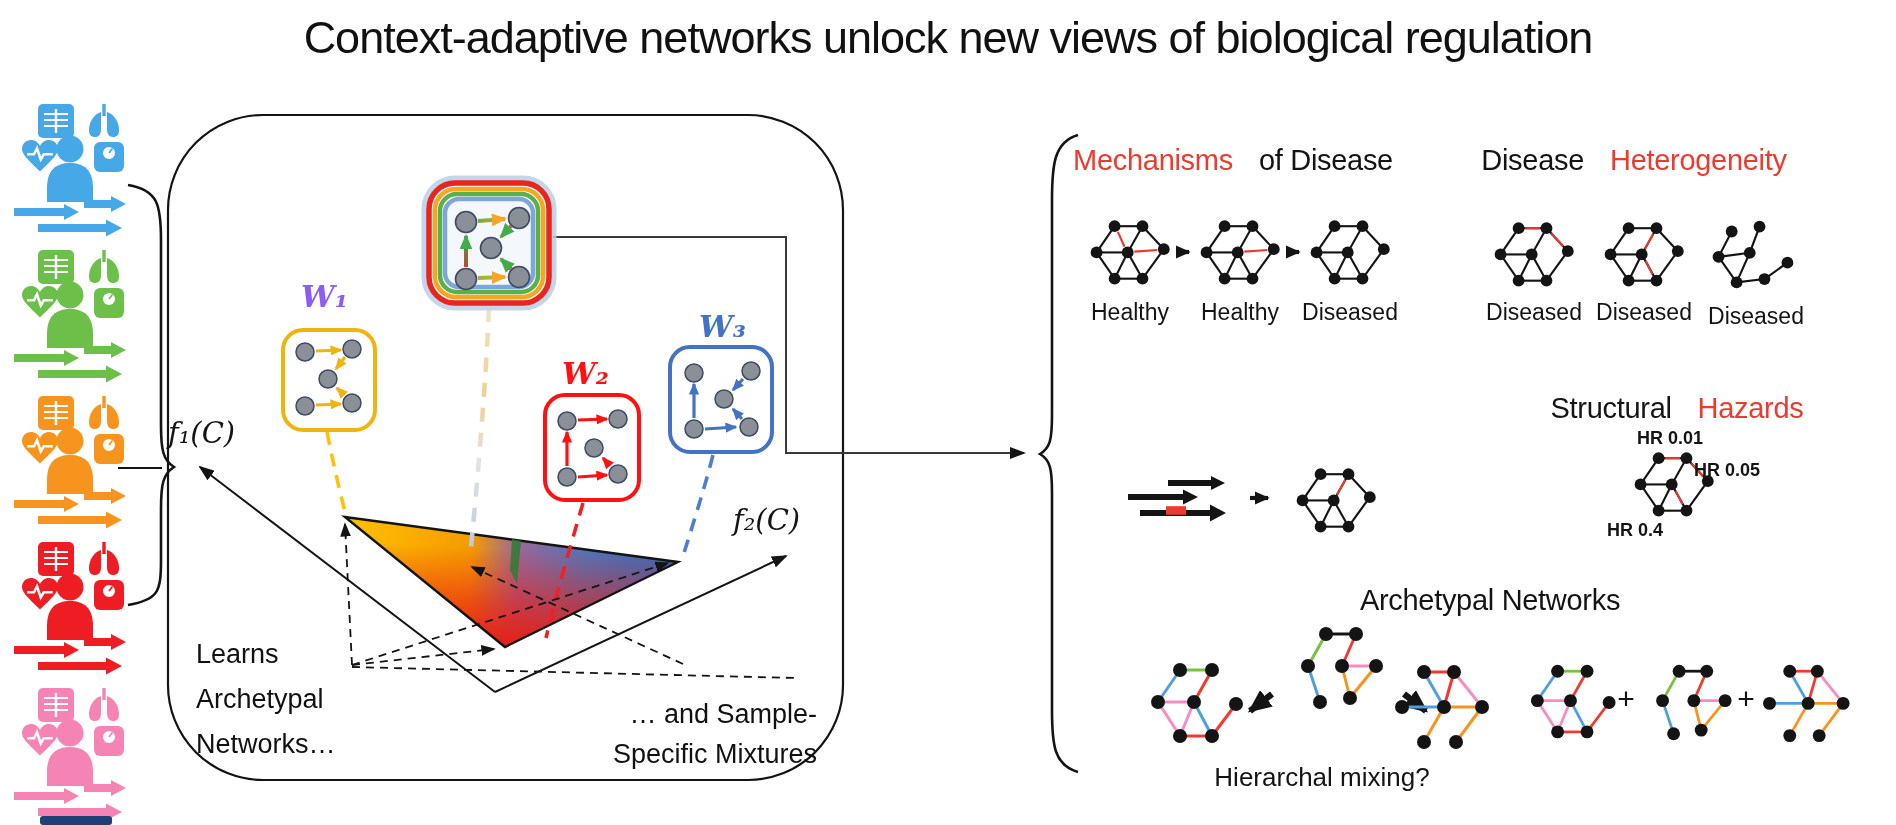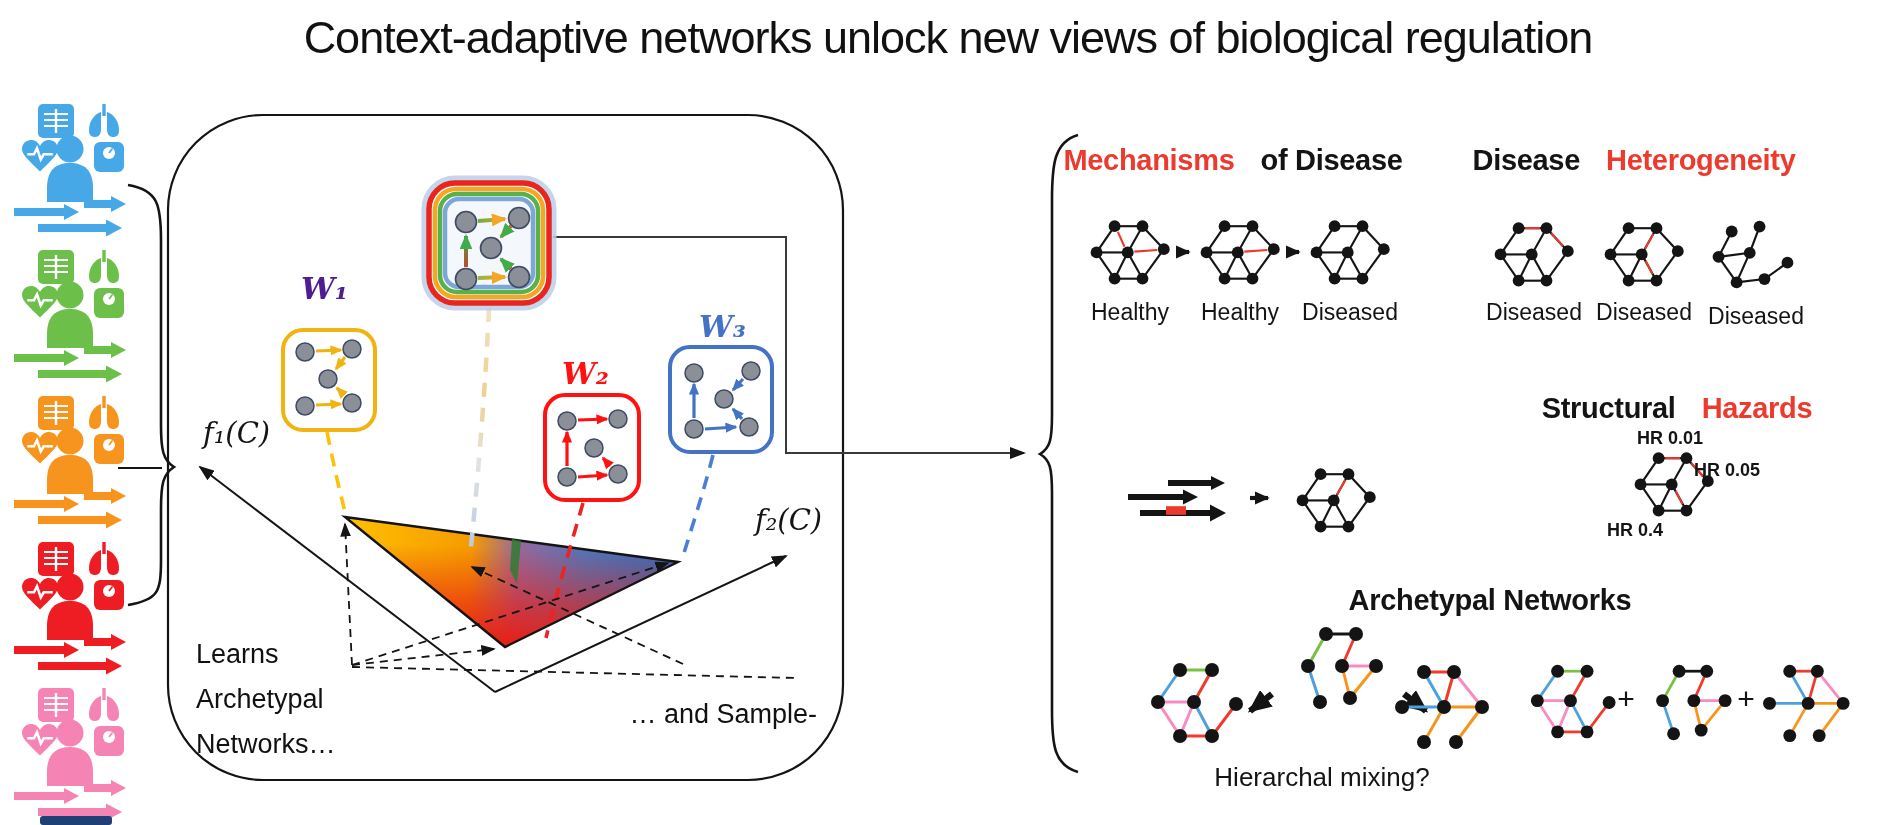--- a/index.html
+++ b/index.html
@@ -1,21 +1,21 @@
 <!DOCTYPE html>
 <html><head>
 <meta charset="utf-8">
 <style>
   html,body{margin:0;padding:0;background:#fff;}
   #fig{position:relative;width:1896px;height:825px;background:#fff;overflow:hidden;
        font-family:"Liberation Sans",sans-serif;}
   svg{position:absolute;left:0;top:0;}
   .t{position:absolute;color:#141414;white-space:nowrap;font-family:"Liberation Sans",sans-serif;}
   .title{width:100%;text-align:center;font-size:45px;font-weight:400;letter-spacing:-1px;color:#111;}
-  .panel-title{font-size:29px;font-weight:700;letter-spacing:-0.3px;display:flex;gap:26px;justify-content:center;}
+  .panel-title{font-size:29px;font-weight:400;letter-spacing:-0.3px;display:flex;gap:26px;justify-content:center;}
   .red{color:#ED3A2E;}
   .net-label{font-size:23px;font-weight:500;text-align:center;}
   .mix-label{font-size:26px;font-weight:500;text-align:center;}
   .hr-label{font-size:18px;font-weight:700;text-align:center;}
   .plus{font-size:30px;font-weight:500;text-align:center;}
   .w-label{font-family:"DejaVu Serif",serif;font-style:italic;font-weight:700;font-size:30px;}
   .f-label{font-family:"DejaVu Serif",serif;font-style:italic;font-size:29px;color:#141414;}
   .center-text{font-size:27px;color:#111;}
   .center-text div{line-height:45px;}
   .mix-text div{line-height:40px;}
@@ -430,34 +430,35 @@
           <use href="#cnetTop"></use>
         </g>
     <g transform="translate(1764,662) scale(0.92)">
           <use href="#cnetRight"></use>
         </g>
   </g>
 </svg>
 
 <div class="t title" style="top:12px;left:0;">Context-adaptive networks unlock new views of biological regulation</div>
 
-<div class="t w-label" style="left:301px;top:271px;color:#4c1d95;">W₁</div>
+<div class="t w-label" style="left:301px;top:279px;color:#8b5cf6;">W₁</div>
 <div class="t w-label" style="left:562px;top:356px;color:#FF1111;">W₂</div>
 <div class="t w-label" style="left:699px;top:309px;color:#4472C4;">W₃</div>
 
-<div class="t f-label" style="left:168px;top:416px;padding-left:35px;">f₁(C)</div>
-<div class="t f-label" style="left:733px;top:503px;margin-left:22px;">f₂(C)</div>
+<div class="t f-label" style="left:168px;top:416px;">f₁(C)</div>
+<div class="t f-label" style="left:733px;top:503px;">f₂(C)</div>
 
 <div class="t center-text" style="left:196px;top:632px;">
   <div>Learns</div>
   <div>Archetypal</div>
   <div>Networks…</div>
 </div>
 <div class="t center-text mix-text" style="left:565px;top:694px;width:252px;text-align:right;">
   <div>… and Sample-</div>
+  <div>Specific Mixtures</div>
 </div>
 
 <div class="t panel-title" style="left:1083px;top:144px;width:300px;">
   <span class="red">Mechanisms</span>
   <span>of Disease</span>
 </div>
 <div class="t net-label" style="left:1075px;top:299px;width:110px;">Healthy</div>
 <div class="t net-label" style="left:1185px;top:299px;width:110px;">Healthy</div>
 <div class="t net-label" style="left:1295px;top:299px;width:110px;">Diseased</div>
 

